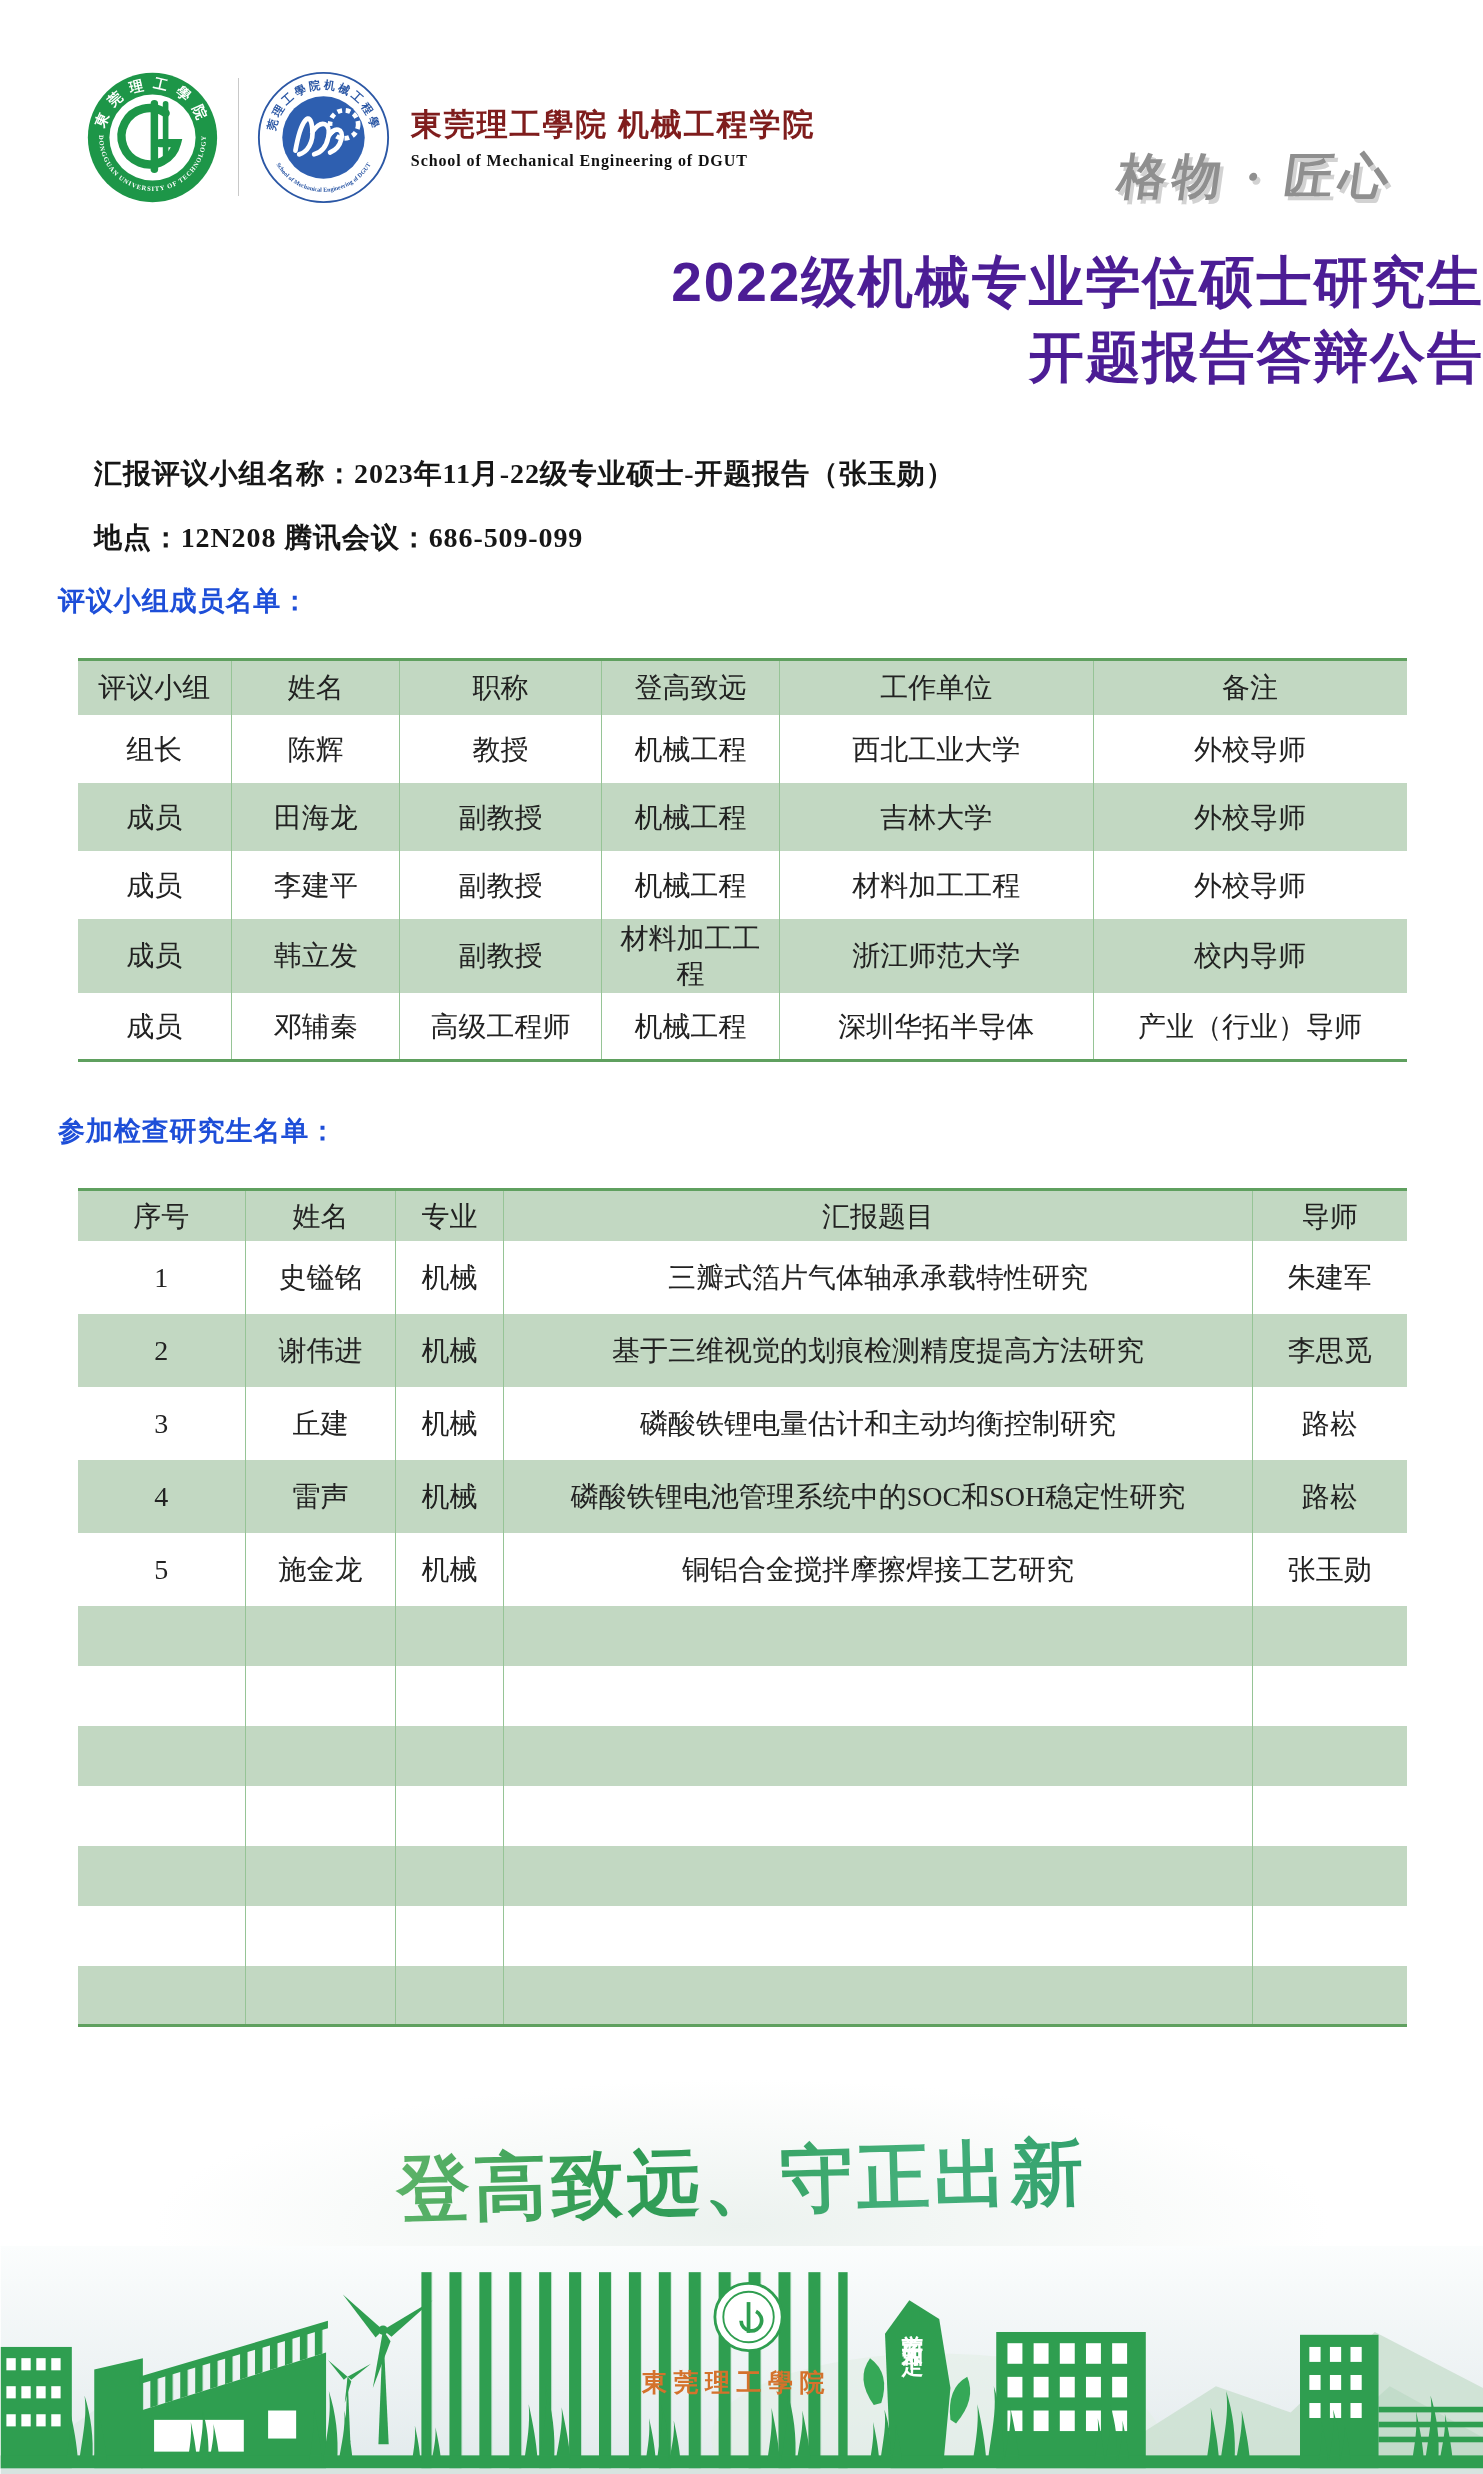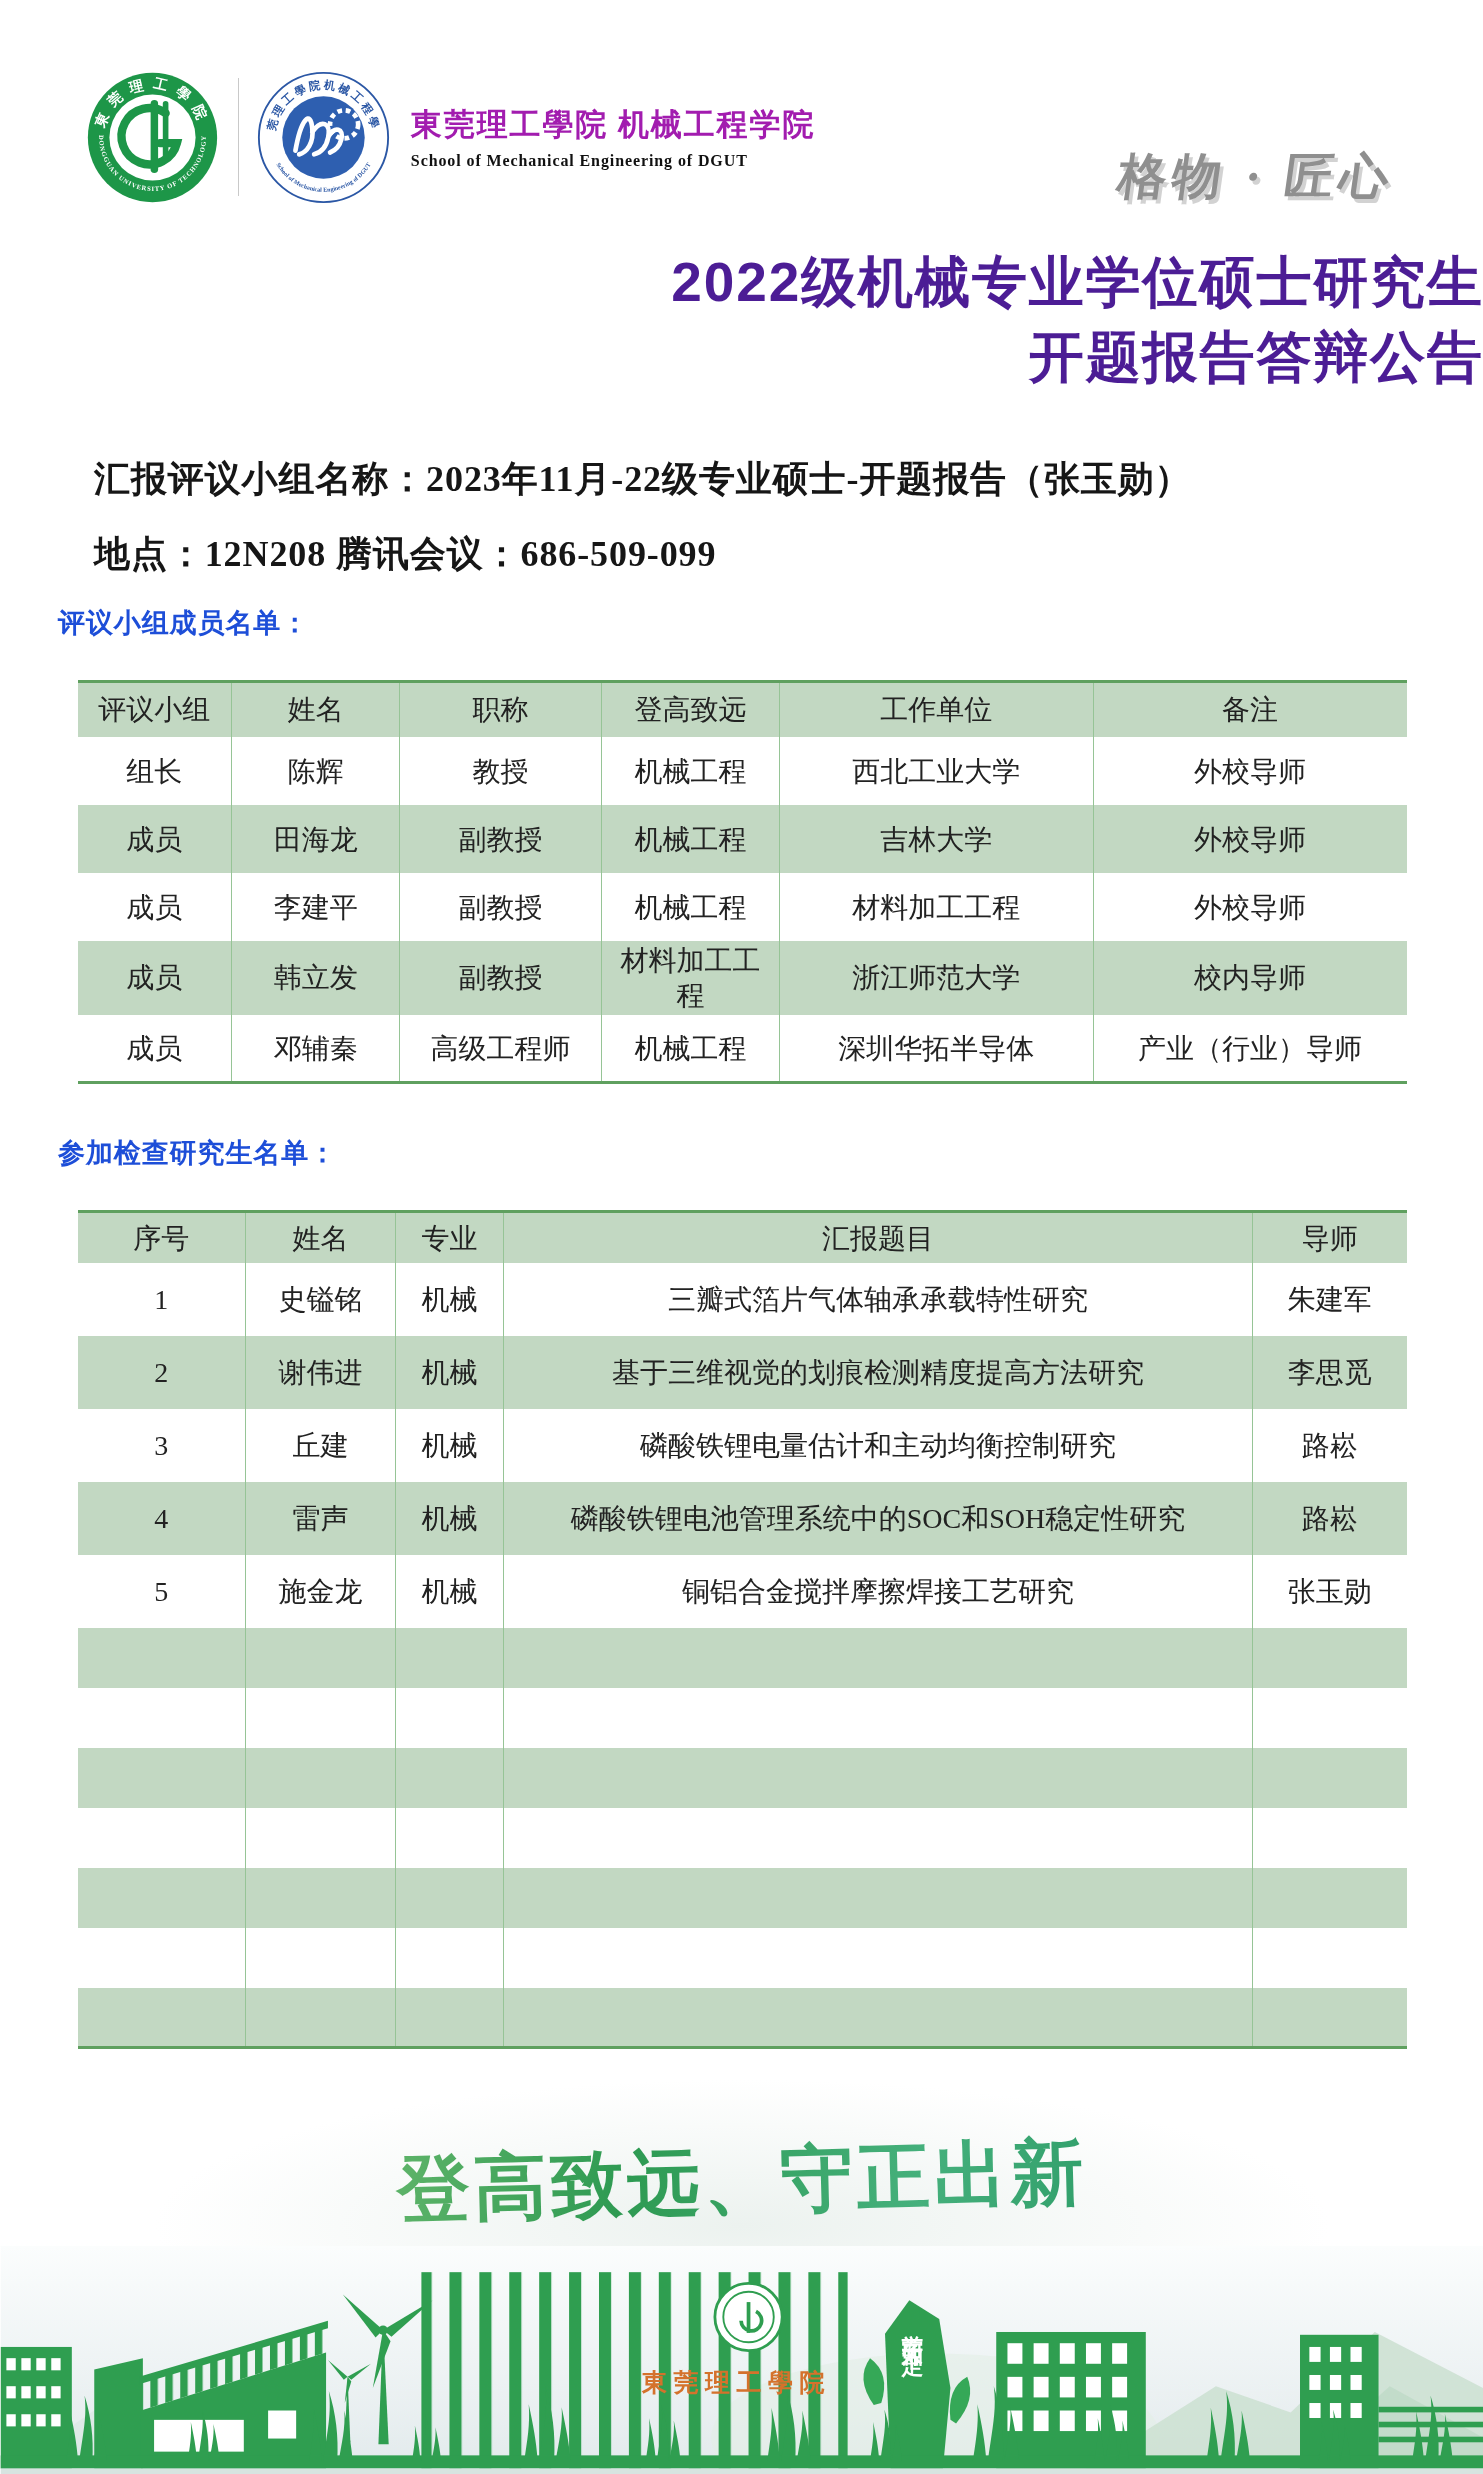--- a/index.html
+++ b/index.html
@@ -8,34 +8,34 @@
     position:relative; width:1484px; height:2475px; background:#fff;
     overflow:hidden; margin:0 auto; padding-top:447px;
   }
 
   
   .header{ position:absolute; top:62px; left:86px; right:90px; height:150px;
            display:flex; align-items:center; }
   .seal{ width:133px; height:133px; flex:0 0 auto; }
   .logo-divider{ width:0.9px; height:118px; background:#c9c9c9; margin:0 18.7px; }
   .school-names{ margin-left:20.6px; }
-  .school-name-cn{ font-size:31px; font-weight:700; color:#a21caf; letter-spacing:1.9px; }
+  .school-name-cn{ font-size:31px; font-weight:700; color:#7f1d1d; letter-spacing:1.9px; }
   .school-name-en{ font-size:16px; font-weight:700; color:#111; margin-top:5.6px; letter-spacing:0.9px; }
   .motto{ margin-left:auto; align-self:flex-end; margin-bottom:1.9px;
           font-size:49px; font-weight:800; color:#8f8f8f; letter-spacing:5.6px;
           text-shadow:3.7px 3.7px 0 #d2d2d2; transform:skewX(-8deg); white-space:nowrap; }
 
   
   .title{ position:absolute; top:245px; left:0; right:0; text-align:right;
           color:#4c1d95; font-family:"Liberation Sans","DejaVu Sans",sans-serif;
           font-weight:800; font-size:55px; line-height:1.36; letter-spacing:1.9px; }
 
   
   .info{ margin:7.5px 75px 0 94px; }
-  .info-line{ font-size:36px; font-weight:700; color:#161616; margin-bottom:26px;
+  .info-line{ font-size:28px; font-weight:700; color:#161616; margin-bottom:26px;
               letter-spacing:0.9px; }
   .section-caption{ font-size:27px; font-weight:700; color:#1d4ed8; margin-left:58px;
                     letter-spacing:0.9px; }
 
   
   table{ width:1329px; margin:39px auto 0; border-collapse:collapse; table-layout:fixed;
          font-size:28px; color:#222; text-align:center;
          border-top:3.7px solid #5fa05f; border-bottom:3.7px solid #5fa05f; }
   td{ border-left:1.9px solid #96c496; padding:1.9px 5.6px; line-height:1.25; }
   td:first-child{ border-left:none; }

